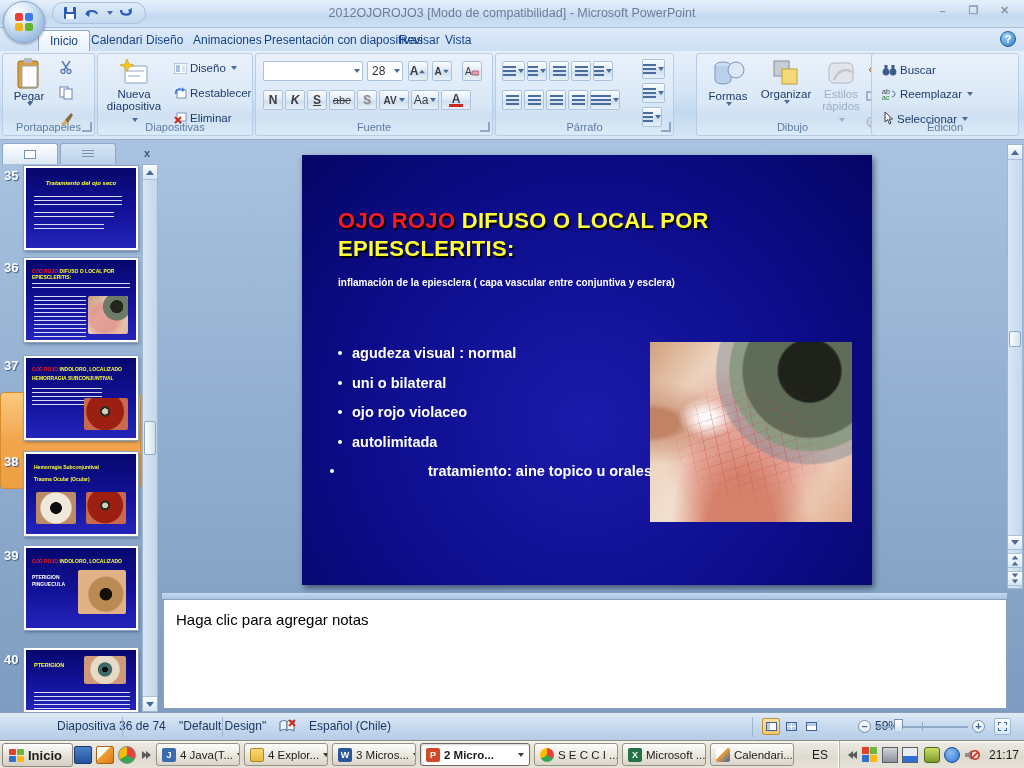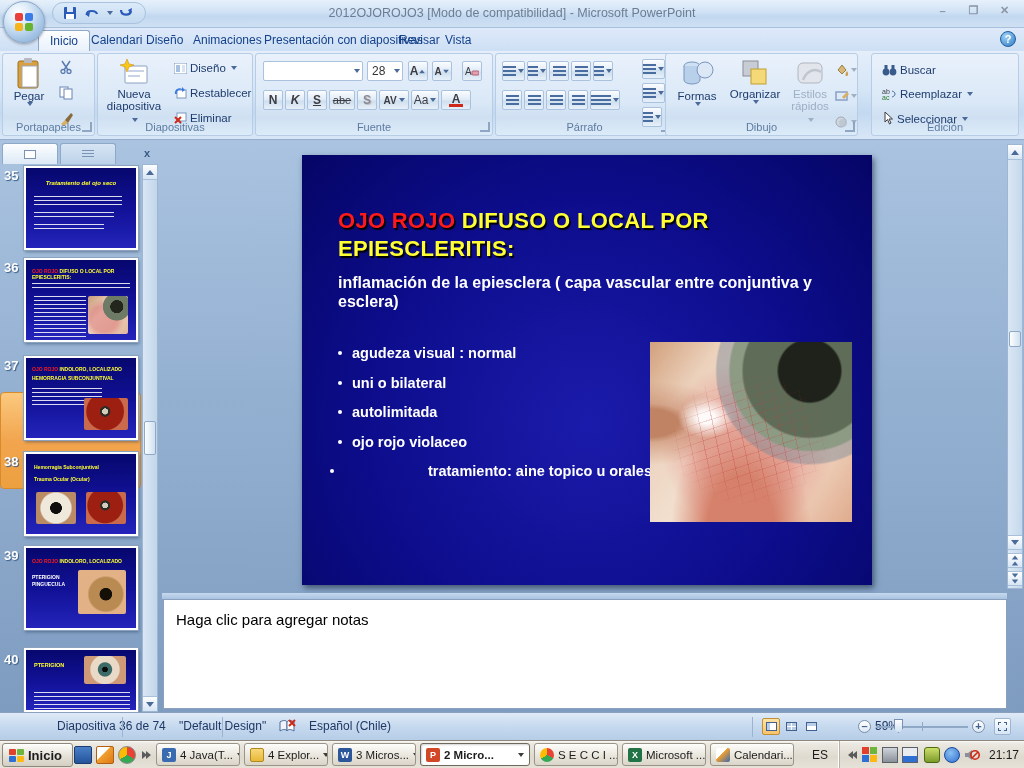--- a/index.html
+++ b/index.html
@@ -97,21 +97,21 @@
   .tri-down { width:0;height:0;border-left:4px solid transparent;border-right:4px solid transparent;border-top:5px solid #4a6a9a; }
   .scr-thumb { position:absolute; left:1px; width:12px; background:linear-gradient(90deg,#fdfeff,#cfe0f0);
     border:1px solid #8fa8c6; border-radius:2px; }
 
   
   #slide { position:absolute; left:302px; top:15px; width:570px; height:430px;
     background:radial-gradient(circle at 50% 62%, #1b1bab 0%, #0d0d8d 55%, #050566 100%);
     box-shadow:2px 3px 6px rgba(10,20,40,.55); }
   #slide-title { position:absolute; left:36px; top:52px; font-size:22px; font-weight:bold; line-height:28px;
     text-shadow:1.5px 1.5px 1px #000; letter-spacing:.3px; }
-  #slide-sub { position:absolute; left:36px; top:118px; width:505px; font-size:16px; font-weight:bold; color:#fff; line-height:19px; }
+  #slide-sub { position:absolute; left:36px; top:118px; width:505px; font-size:10px; font-weight:bold; color:#fff; line-height:19px; }
   #bullets { position:absolute; left:50px; top:190px; width:300px; }
   .bullet { position:relative; margin-bottom:12.5px; font-size:14.5px; font-weight:bold; color:#fff; line-height:17px; }
   .bullet::before { content:""; position:absolute; left:-14px; top:6px; width:4px; height:4px; border-radius:50%; background:#fff; }
   #eye-photo { position:absolute; left:348px; top:187px; width:202px; height:180px; overflow:hidden;
     background:
       radial-gradient(circle at 79% 16%, #1f221a 0 14%, #5f6d58 15% 30%, #8d9a84 31% 36%, rgba(120,135,150,.45) 37% 42%, transparent 43%),
       radial-gradient(ellipse at 28% 42%, rgba(255,255,255,.95) 0 4%, transparent 14%),
       radial-gradient(ellipse at 0% 45%, #c08464 0 10%, rgba(200,140,110,.6) 14%, transparent 30%),
       radial-gradient(ellipse at 45% 108%, #d5816b 0 22%, transparent 45%),
       radial-gradient(ellipse at 48% 58%, rgba(225,130,125,.5) 0 32%, transparent 58%),
@@ -425,21 +425,21 @@
       <div class="smallrow" style="left:146px; top:53px;">
           <div class="sbtn">
             <span class="ic-lines short"></span>
             <span class="arrow-down"></span>
           </div>
         </div>
       <div class="rgroup-label">Párrafo</div>
       <div class="dlg"></div>
     </div>
 
-    <div class="rgroup" style="left:665px; width:193px;">
+    <div class="rgroup" style="left:696px; width:193px;">
       <div class="bigbtn" style="left:6px; width:50px;">
         <svg class="svgic" width="34" height="32" viewBox="0 0 34 32">
           <ellipse cx="12" cy="8" rx="8" ry="4" fill="#cfe0f2" stroke="#7a96c0"></ellipse>
           <path d="M4 8 L4 22 A8 4 0 0 0 20 22 L20 8" fill="#b8d0ea" stroke="#7a96c0"></path>
           <circle cx="25" cy="12" r="8" fill="#dce8f6" stroke="#7a96c0"></circle>
         </svg>
         <span>Formas</span>
         <span class="arrow-down"></span>
       </div>
       <div class="bigbtn" style="left:58px; width:62px;">
@@ -603,22 +603,22 @@
 
     <div id="slide">
       <div id="slide-title">
         <span style="color:#ff1a1a;">OJO ROJO</span><span style="color:#ffff33;"> DIFUSO O LOCAL  POR</span><br>
         <span style="color:#ffff33;">EPIESCLERITIS:</span>
       </div>
       <div id="slide-sub">inflamación de la   epiesclera ( capa vascular entre conjuntiva y esclera)</div>
       <div id="bullets">
         <div class="bullet">agudeza visual : normal</div>
         <div class="bullet">uni o bilateral</div>
+        <div class="bullet">ojo rojo violaceo</div>
         <div class="bullet">autolimitada</div>
-        <div class="bullet">ojo rojo violaceo</div>
         <div class="bullet" style="margin-left:-8px;text-align:right;">tratamiento: aine topico u orales</div>
       </div>
       <div id="eye-photo">
         <div id="eye-vessels"></div>
       </div>
     </div>
 
     <div id="main-scroll">
       <div class="scr-btn" style="top:0;">
           <span class="tri-up"></span>

